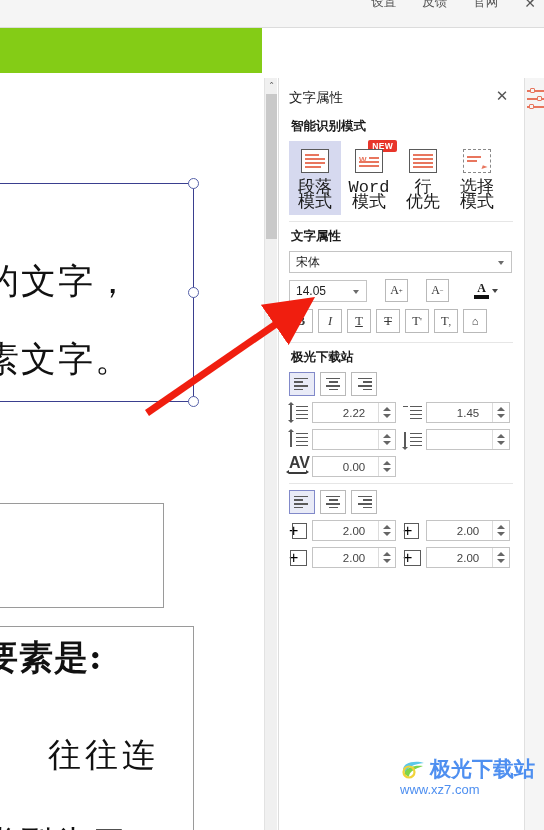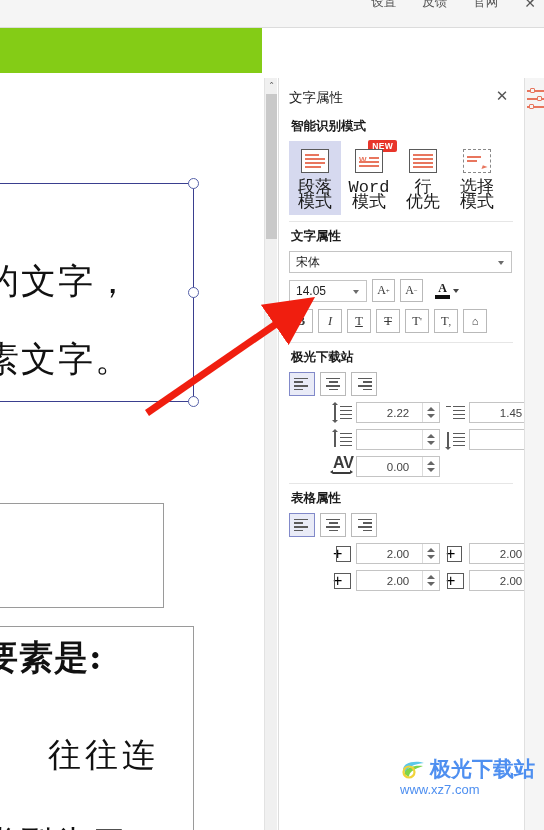--- a/index.html
+++ b/index.html
@@ -153,21 +153,21 @@
     border:1px solid #c4c4c4; background:#fff;
     display:flex; align-items:center; padding-left:6px;
     font-size:12px; color:#222; cursor:pointer;
   }
   .caret {
     position:absolute; right:7px; top:9px;
     width:0;height:0;border-left:3.5px solid transparent;
     border-right:3.5px solid transparent;border-top:4px solid #6b6b6b;
   }
 
-  .row { display:flex; align-items:center; gap:5px; margin-top:6px; }
+  .row { display:flex; align-items:center; gap:18px; margin-top:6px; }
   .size-box {
     position:relative; width:78px; height:22px; border:1px solid #c4c4c4;
     background:#fff; display:flex; align-items:center; padding-left:6px;
     font-size:12px; color:#222; cursor:pointer;
   }
   .sq-btn {
     width:23px; height:23px; border:1px solid #b9b9b9; background:#fff;
     display:flex; align-items:center; justify-content:center;
     font-size:12px; color:#333; cursor:pointer;
     font-family:"Liberation Serif", serif;
@@ -204,21 +204,21 @@
   .abtn.center u:nth-child(1){width:14px;} .abtn.center u:nth-child(2){width:9px;}
   .abtn.center u:nth-child(3){width:14px;} .abtn.center u:nth-child(4){width:9px;}
   .abtn.right u:nth-child(1){width:14px;} .abtn.right u:nth-child(2){width:9px;}
   .abtn.right u:nth-child(3){width:14px;} .abtn.right u:nth-child(4){width:9px;}
   .abtn.center { align-items:center; }
   .abtn.right  { align-items:flex-end; }
   .abtn.left   { align-items:flex-start; }
 
   
   .spin-grid { margin-top:6px; }
-  .spin-line { display:flex; align-items:center; gap:6px; margin-bottom:6px;margin-left:44px; }
+  .spin-line { display:flex; align-items:center; gap:6px; margin-bottom:6px; }
   .spin-cell { display:flex; align-items:center; gap:4px; width:108px; }
   .sico {
     width:19px; height:18px; position:relative; flex:0 0 19px;
   }
   .sico u {
     position:absolute; right:0; height:1.7px; background:#5a5a5a; display:block;
   }
   .sico u:nth-of-type(1){ top:2px;  width:12px;}
   .sico u:nth-of-type(2){ top:6px;  width:12px;}
   .sico u:nth-of-type(3){ top:10px; width:12px;}
@@ -555,21 +555,20 @@
                 <b class="u"></b>
                 <b class="d"></b>
               </span>
           </div>
         </div>
       </div>
     </div>
 
     <div class="divider"></div>
 
-    <div class="section-label">表格属性</div>
     <div class="align-row">
       <div class="abtn left sel">
           <u></u>
           <u></u>
           <u></u>
           <u></u>
         </div>
       <div class="abtn center">
           <u></u>
           <u></u>

